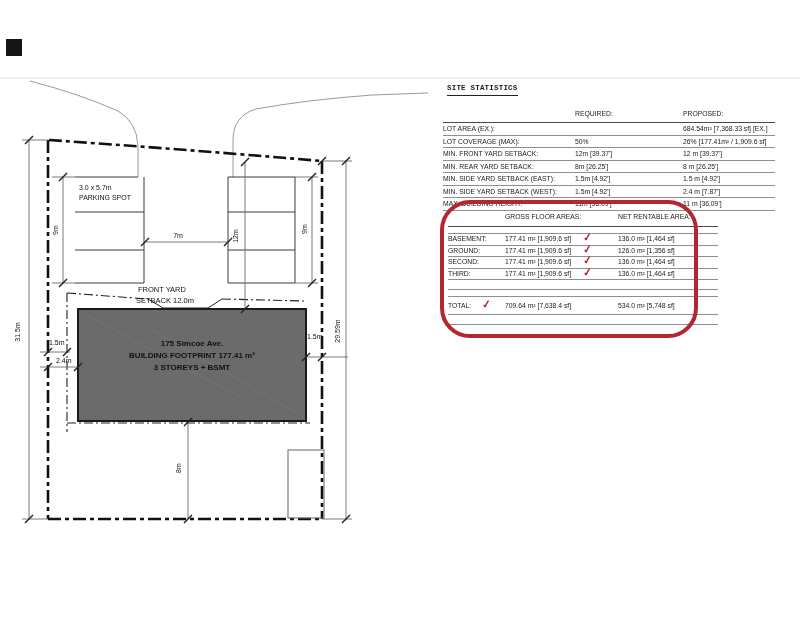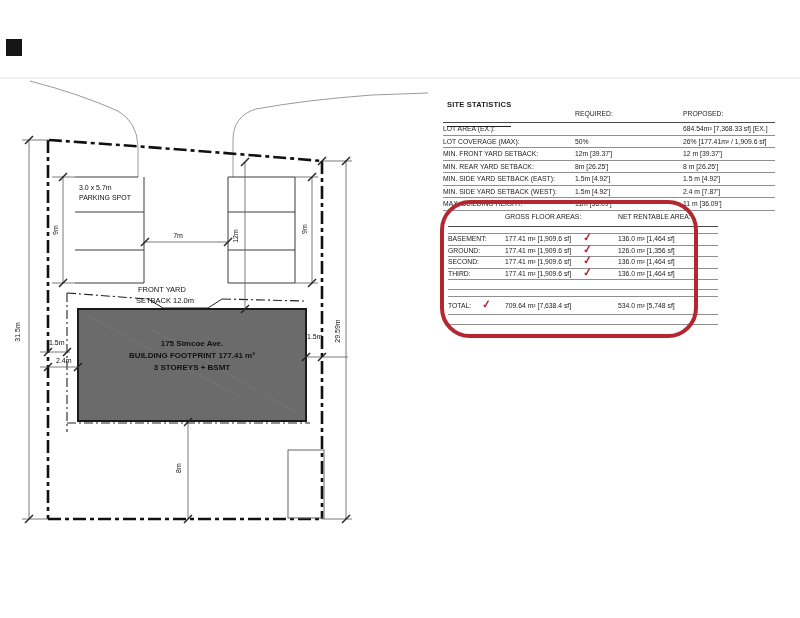--- a/index.html
+++ b/index.html
@@ -11,22 +11,22 @@
   html,body{margin:0;padding:0;}
   body{
     width:800px;height:618px;position:relative;background:#ffffff;overflow:hidden;
     font-family:"Liberation Sans", sans-serif;color:var(--ink);
   }
   svg text{font-family:"Liberation Sans", sans-serif;fill:#111;}
   .plan-svg{position:absolute;left:0;top:0;}
 
   
   .stats-title{
-    position:absolute;left:447px;top:100px;font-size:7.5px;font-weight:bold;
-    letter-spacing:.2px;border-bottom:1px solid #222;padding-bottom:17px;white-space:nowrap;
+    position:absolute;left:447px;top:84px;font-size:7.5px;font-weight:bold;
+    letter-spacing:.2px;border-bottom:1px solid #222;padding-bottom:3px;white-space:nowrap;font-family:Liberation Mono, monospace;
   }
   .main-table{position:absolute;left:443px;top:106px;width:332px;font-size:6.8px;color:#222;}
   .m-row{display:grid;grid-template-columns:132px 108px 92px;height:11.5px;line-height:11.5px;
          border-bottom:1px solid var(--line-gray);}
   .m-row.header{height:16px;line-height:16px;border-bottom:1px solid var(--line-dark);}
   .m-row .cell{white-space:nowrap;overflow:visible;}
 
   .floors-table{position:absolute;left:448px;top:208px;width:270px;font-size:6.8px;color:#222;z-index:2;}
   .f-row{display:grid;grid-template-columns:57px 113px 100px;height:10.5px;line-height:10.5px;
          border-bottom:1px solid var(--line-gray);}

